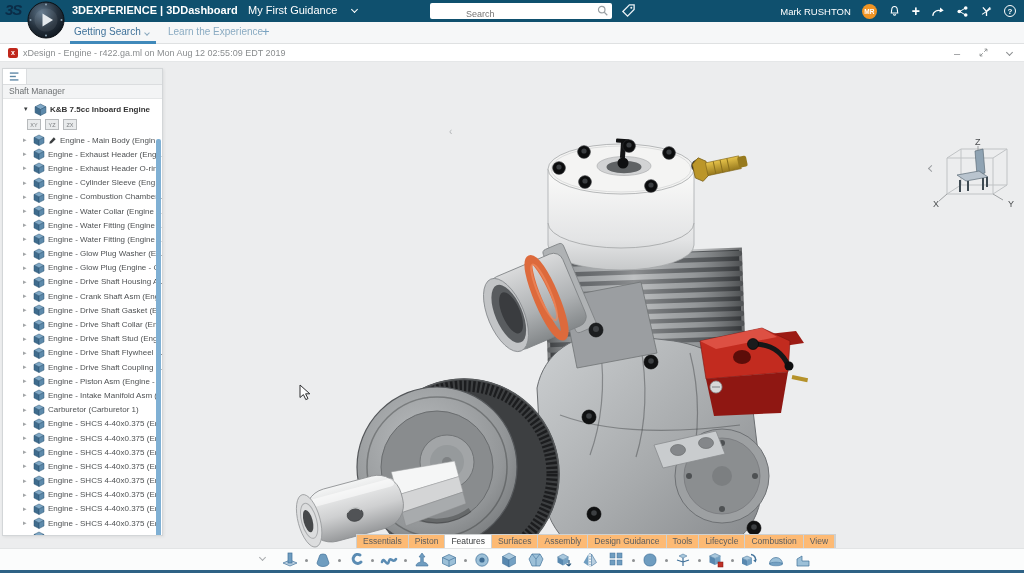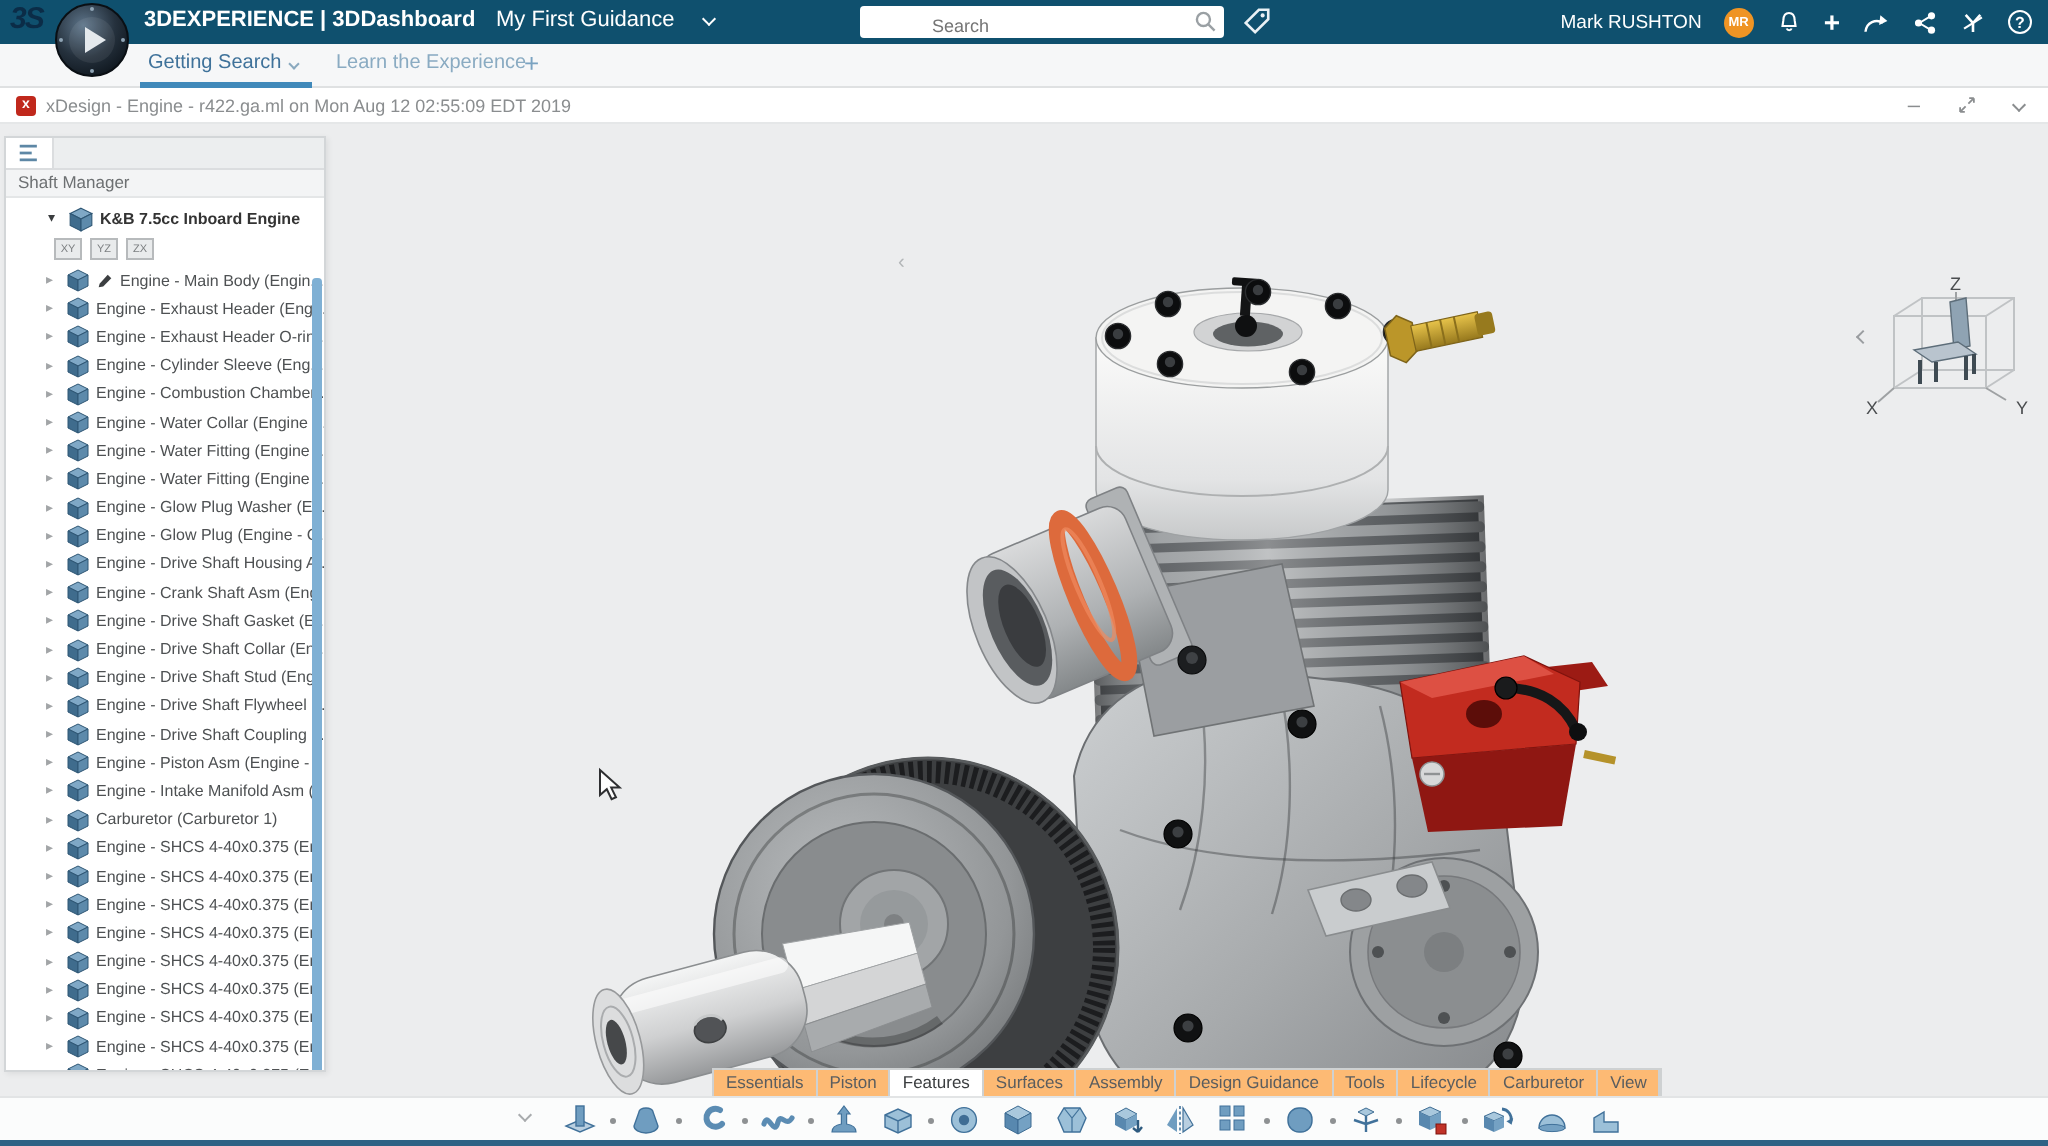--- a/index.html
+++ b/index.html
@@ -626,21 +626,21 @@
 
 <div class="ribbon">
   <span class="rtab">Essentials</span>
   <span class="rtab">Piston</span>
   <span class="rtab active">Features</span>
   <span class="rtab">Surfaces</span>
   <span class="rtab">Assembly</span>
   <span class="rtab">Design Guidance</span>
   <span class="rtab">Tools</span>
   <span class="rtab">Lifecycle</span>
-  <span class="rtab">Carburetor</span>
+  <span class="rtab">Combustion</span>
   <span class="rtab">View</span>
 </div>
 
 <div class="toolbar">
   <span class="tb-collapse chv"></span>
   <div class="tb-icons">
     <span class="ticon" title="extrude">
         <svg width="20" height="20" viewBox="0 0 20 20">
           <path d="M3,13 l7,3 7,-3 -7,-3 z" fill="#b9cfe0" stroke="#40719a" stroke-width="0.7"></path>
           <rect x="8" y="3" width="4" height="10" fill="#6f9dc0" stroke="#40719a" stroke-width="0.7"></rect>

